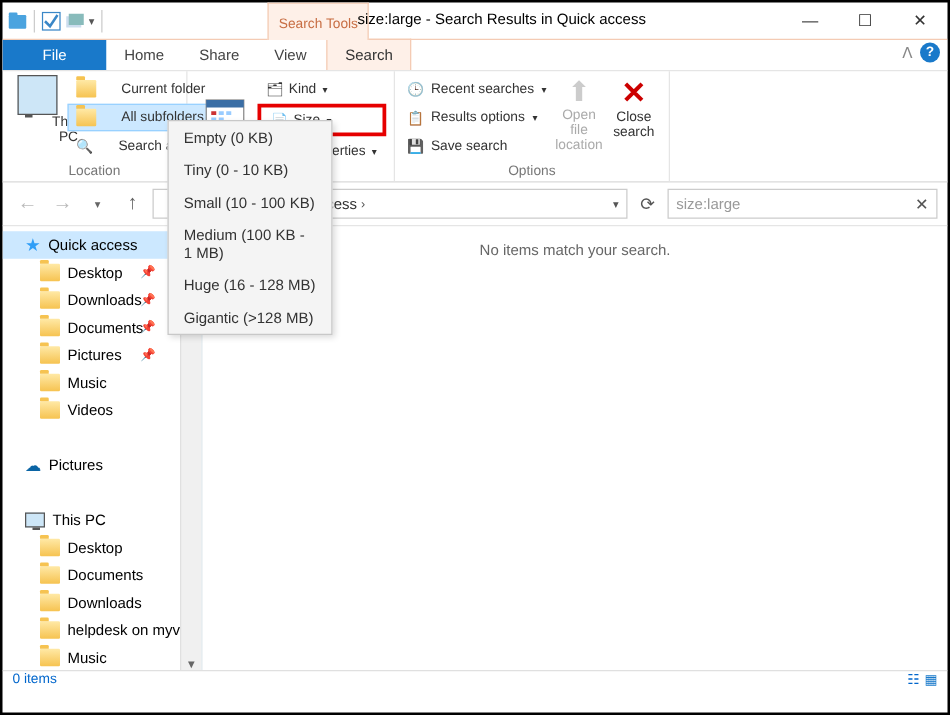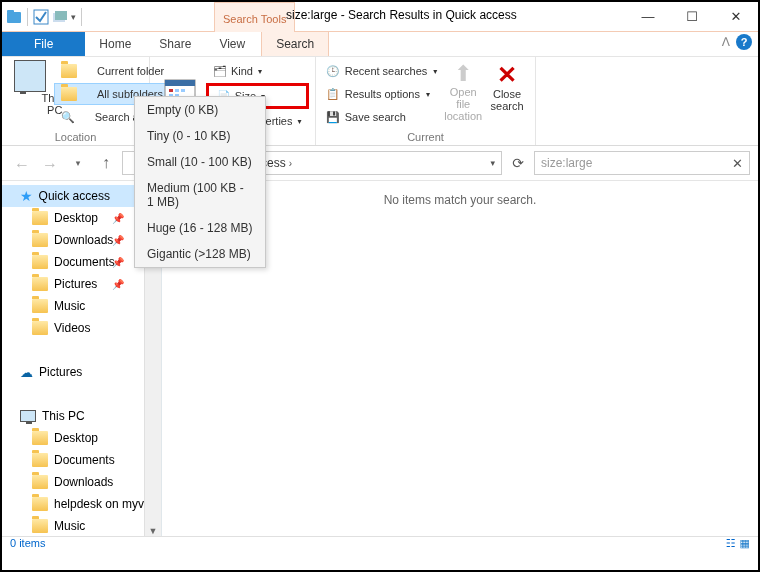--- a/index.html
+++ b/index.html
@@ -195,21 +195,21 @@
         <span style="font-size:22px;color:#ccc;">⬆</span>
         <span style="white-space:pre-line;">Open file
 location</span>
       </div>
       <div class="big-btn">
         <span class="close-x">✕</span>
         <span style="white-space:pre-line;">Close
 search</span>
       </div>
     </div>
-    <div class="group-label">Current</div>
+    <div class="group-label">Options</div>
   </div>
 </div>
 
 <div class="dropdown" id="size-dropdown">
     <div class="dm-item">Empty (0 KB)</div>
     <div class="dm-item">Tiny (0 - 10 KB)</div>
     <div class="dm-item">Small (10 - 100 KB)</div>
     <div class="dm-item">Medium (100 KB - 1 MB)</div>
     <div class="dm-item">Huge (16 - 128 MB)</div>
     <div class="dm-item">Gigantic (&gt;128 MB)</div>

